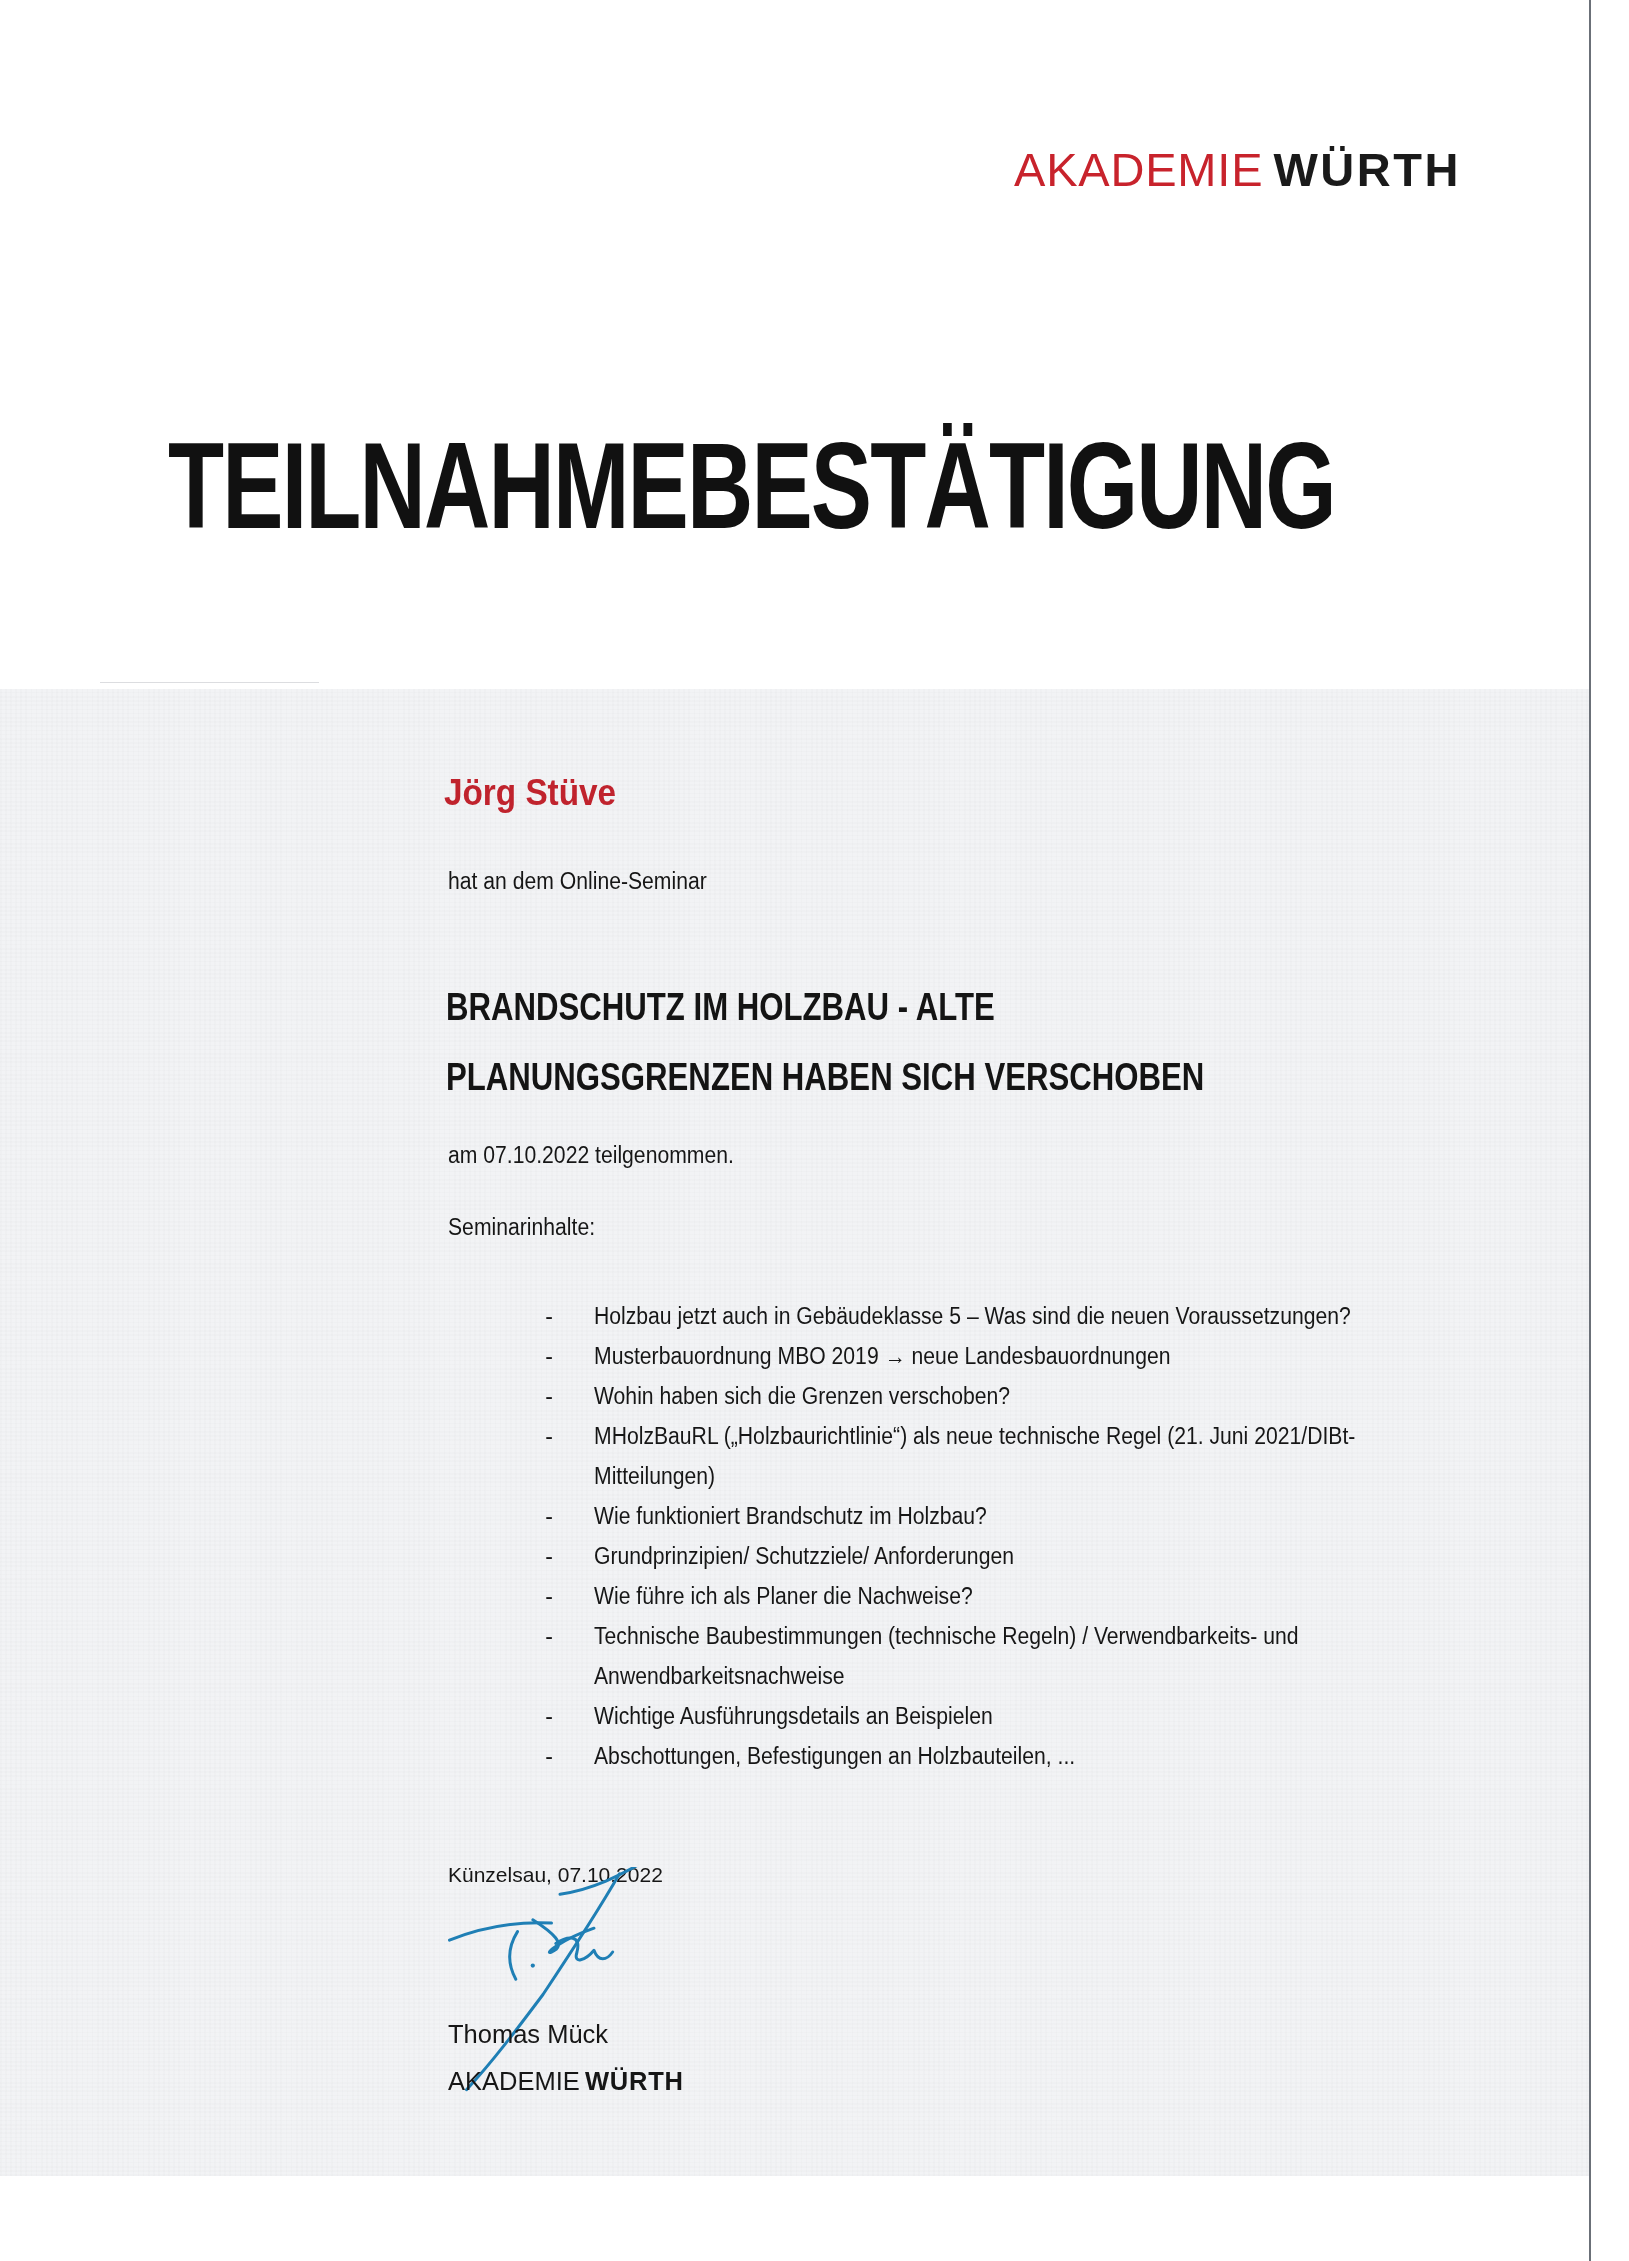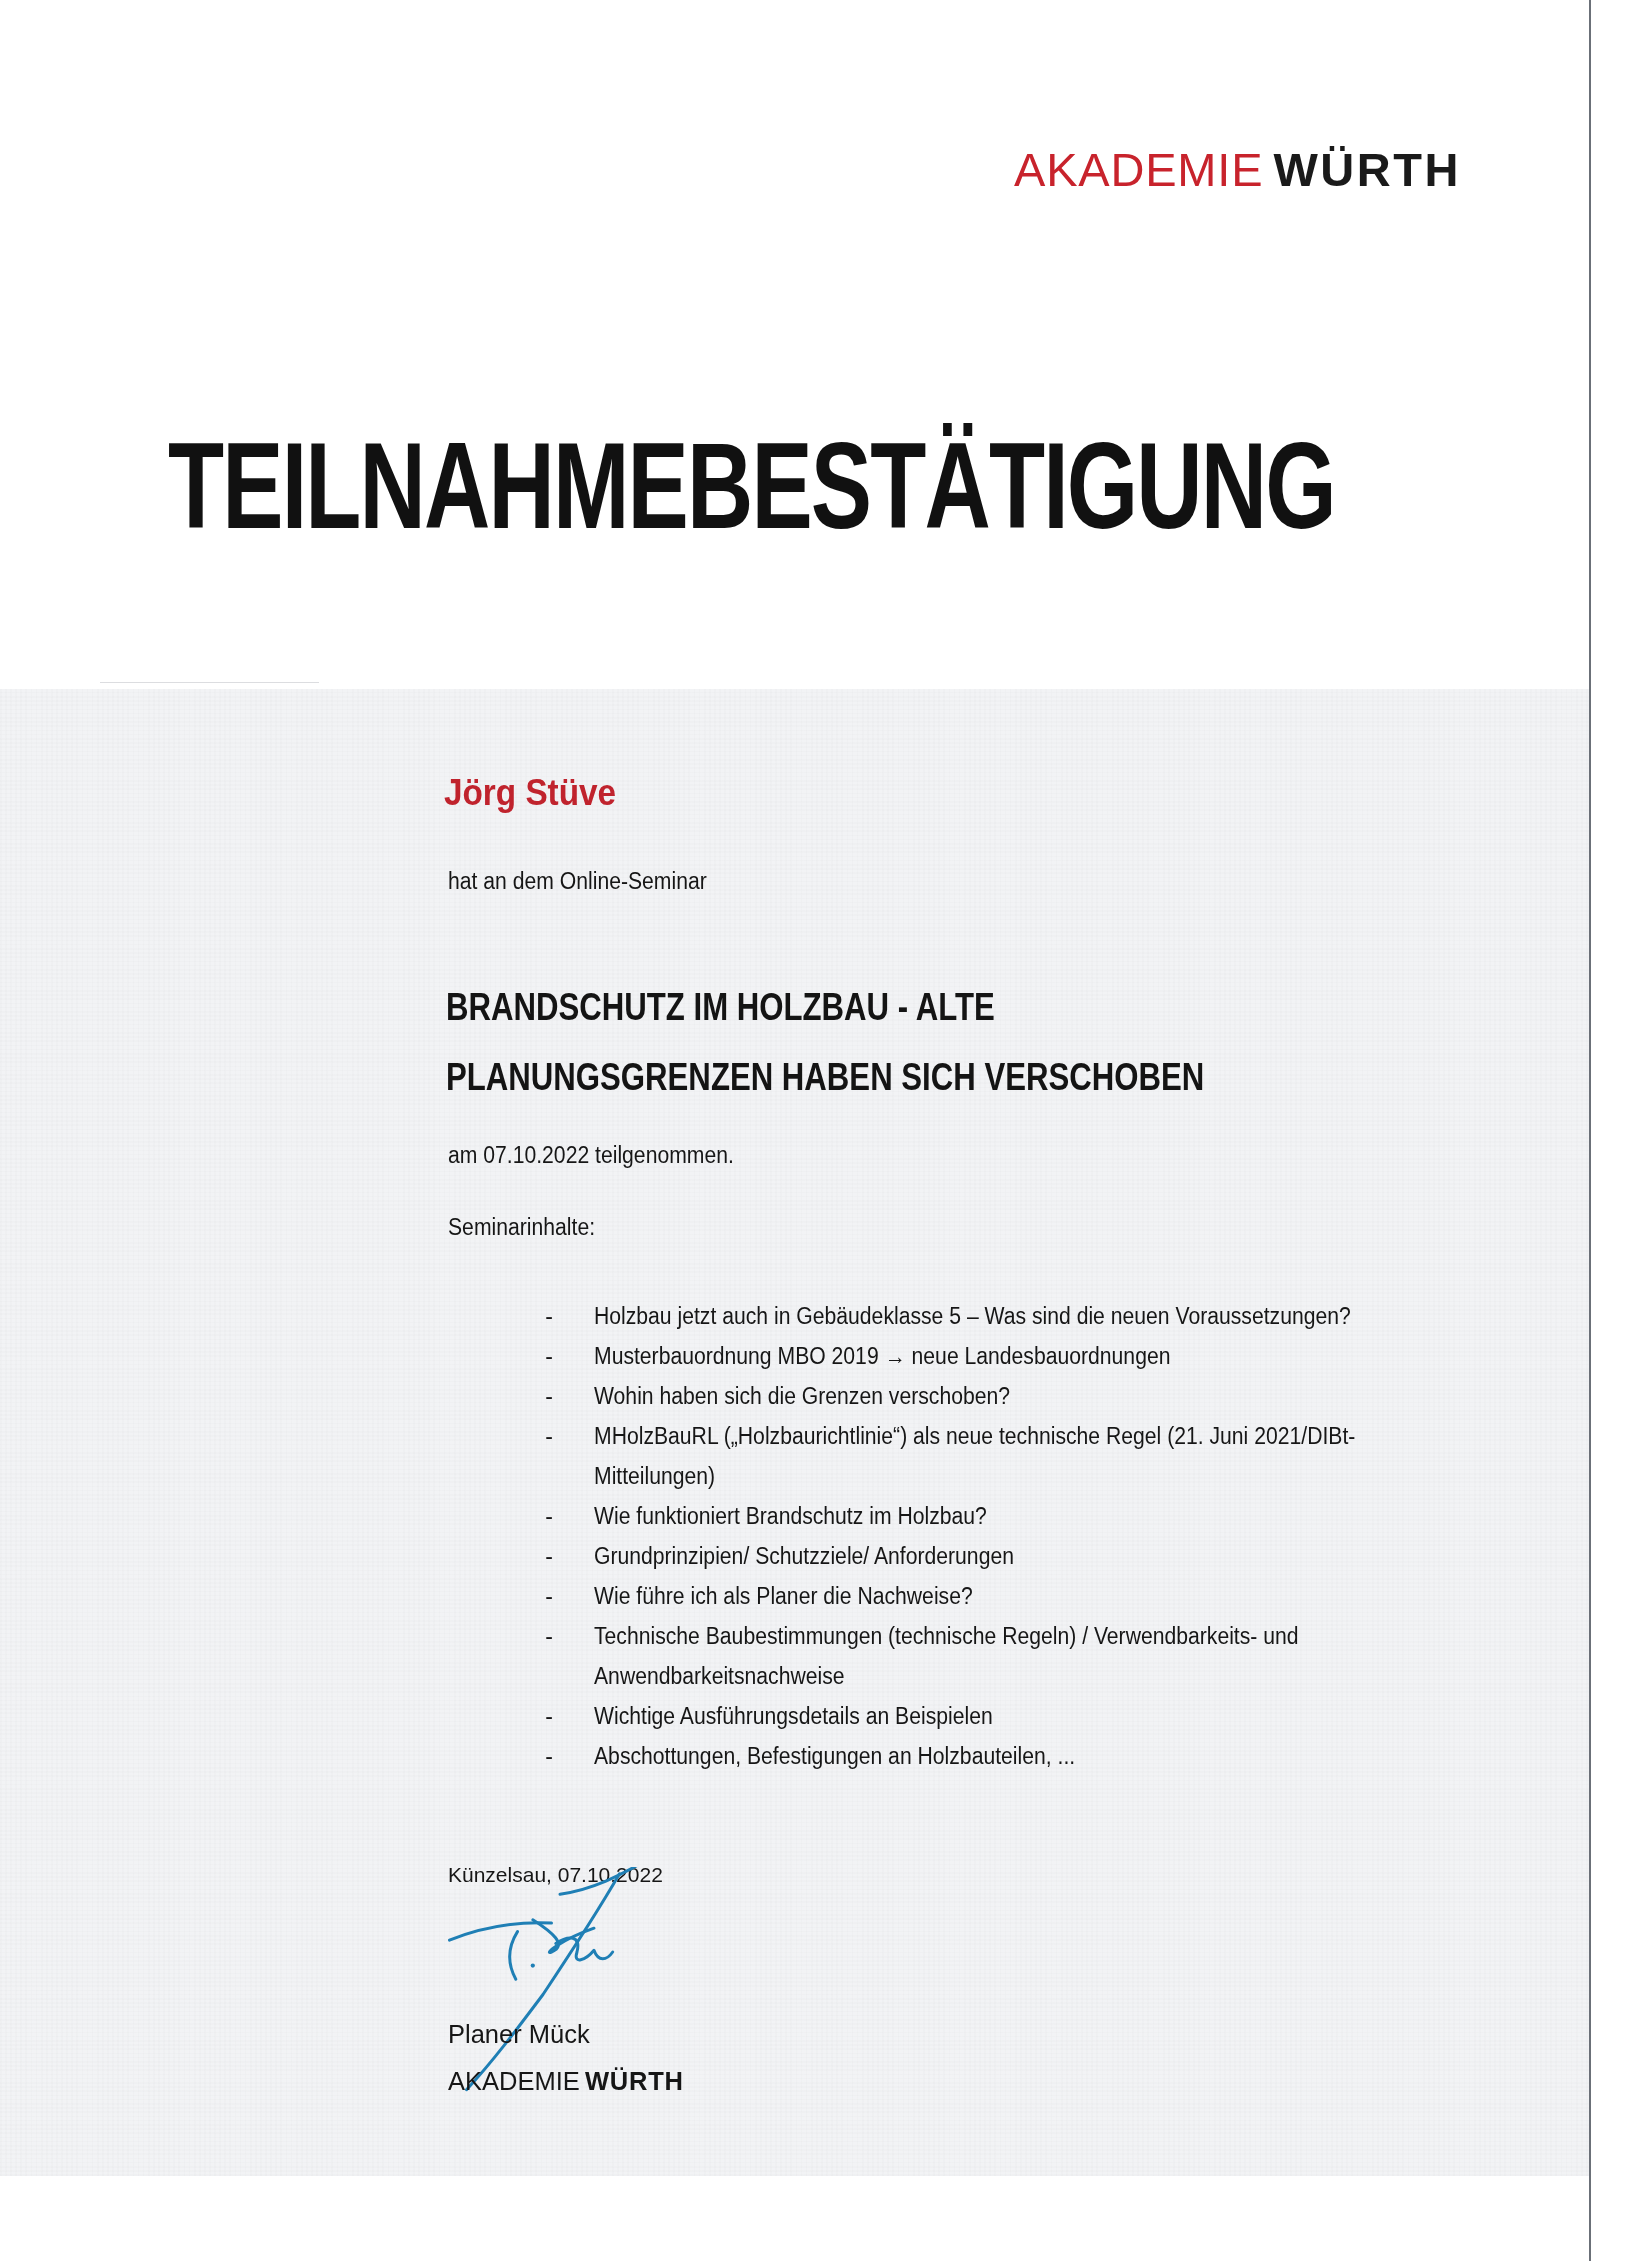--- a/index.html
+++ b/index.html
@@ -115,17 +115,17 @@
     <path d="M30 86 C70 70, 110 64, 150 66"></path>
     <path d="M110 76 C100 92, 96 110, 108 132"></path>
     <path d="M128 62 C150 76, 170 92, 150 100 C140 104, 160 86, 200 72"></path>
     <path d="M230 8 C200 60, 160 120, 140 150 C110 190, 80 230, 50 262"></path>
     <path d="M155 90 C170 80, 185 80, 180 100 C175 115, 190 110, 200 98 C205 112, 215 110, 222 100"></path>
     <path d="M262 -8 C230 10, 200 26, 160 32"></path>
   </g>
   <circle cx="128" cy="116" r="2.5" fill="#1f7fb5"></circle>
 </svg>
 
-<div class="signer">Planer Mück</div>
+<div class="signer">Thomas Mück</div>
 <div class="logo-bottom">
   <span>AKADEMIE</span><span class="wurth">WÜRTH</span>
 </div>
 
 
 </body></html>

